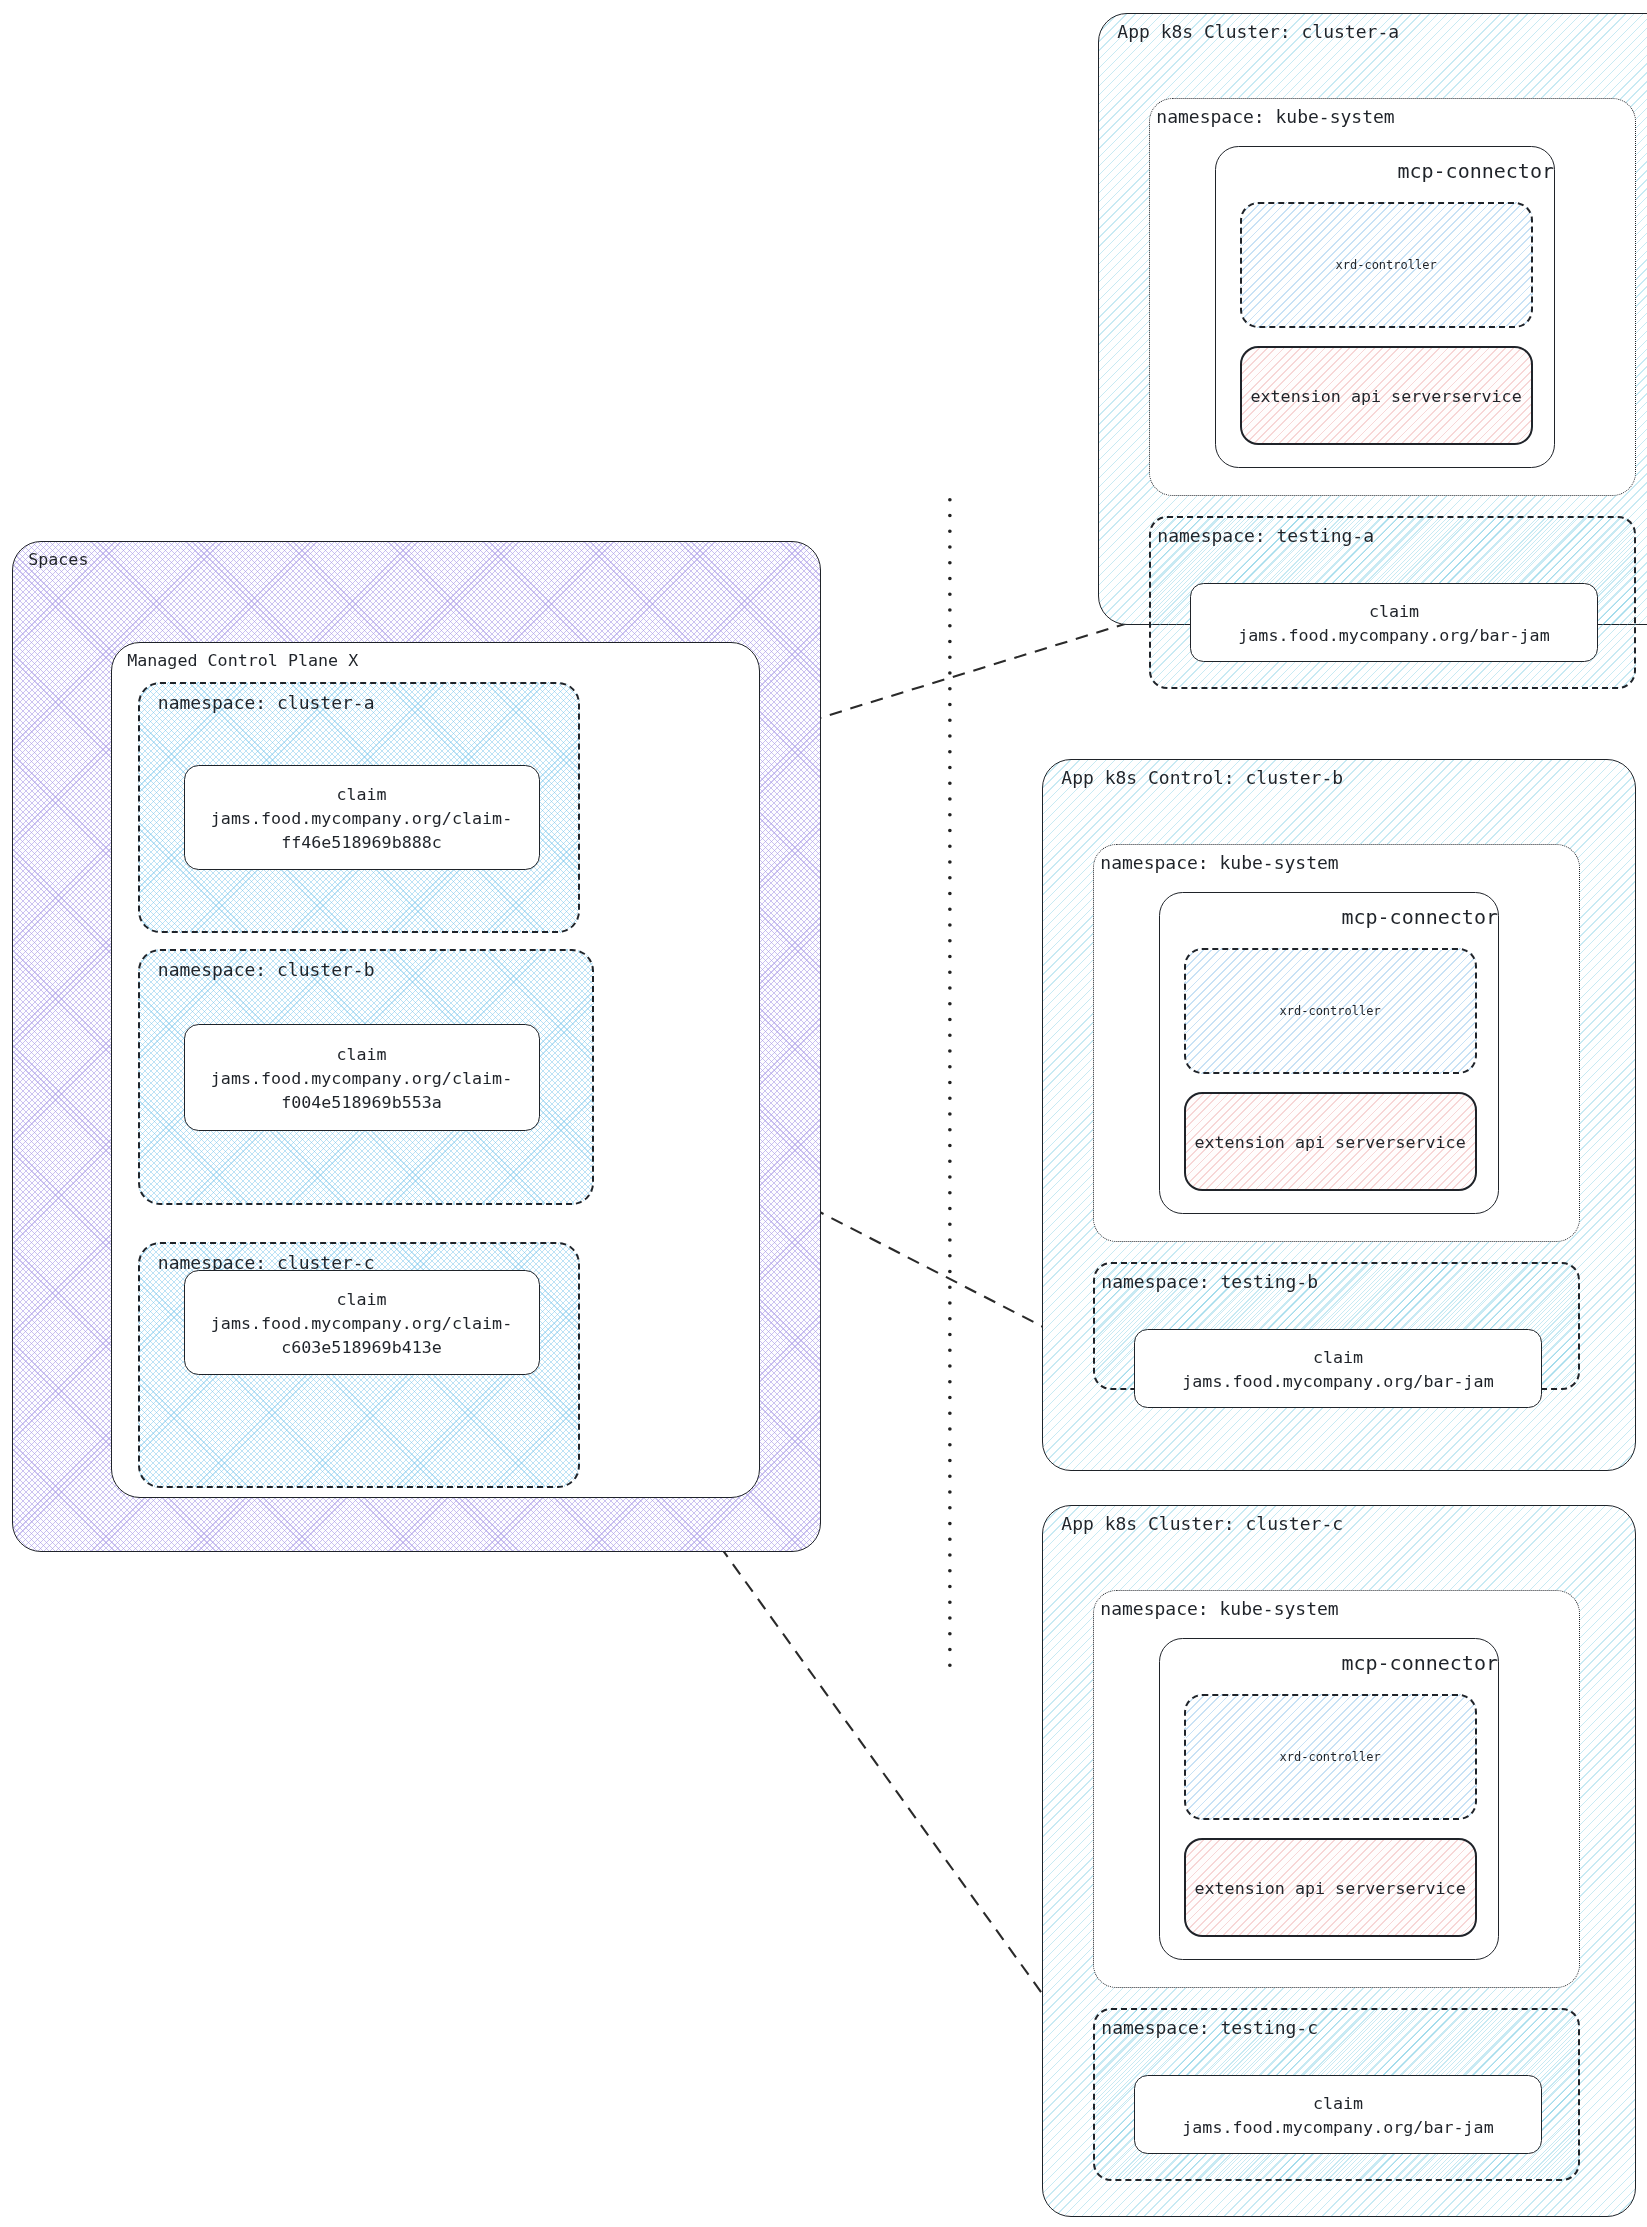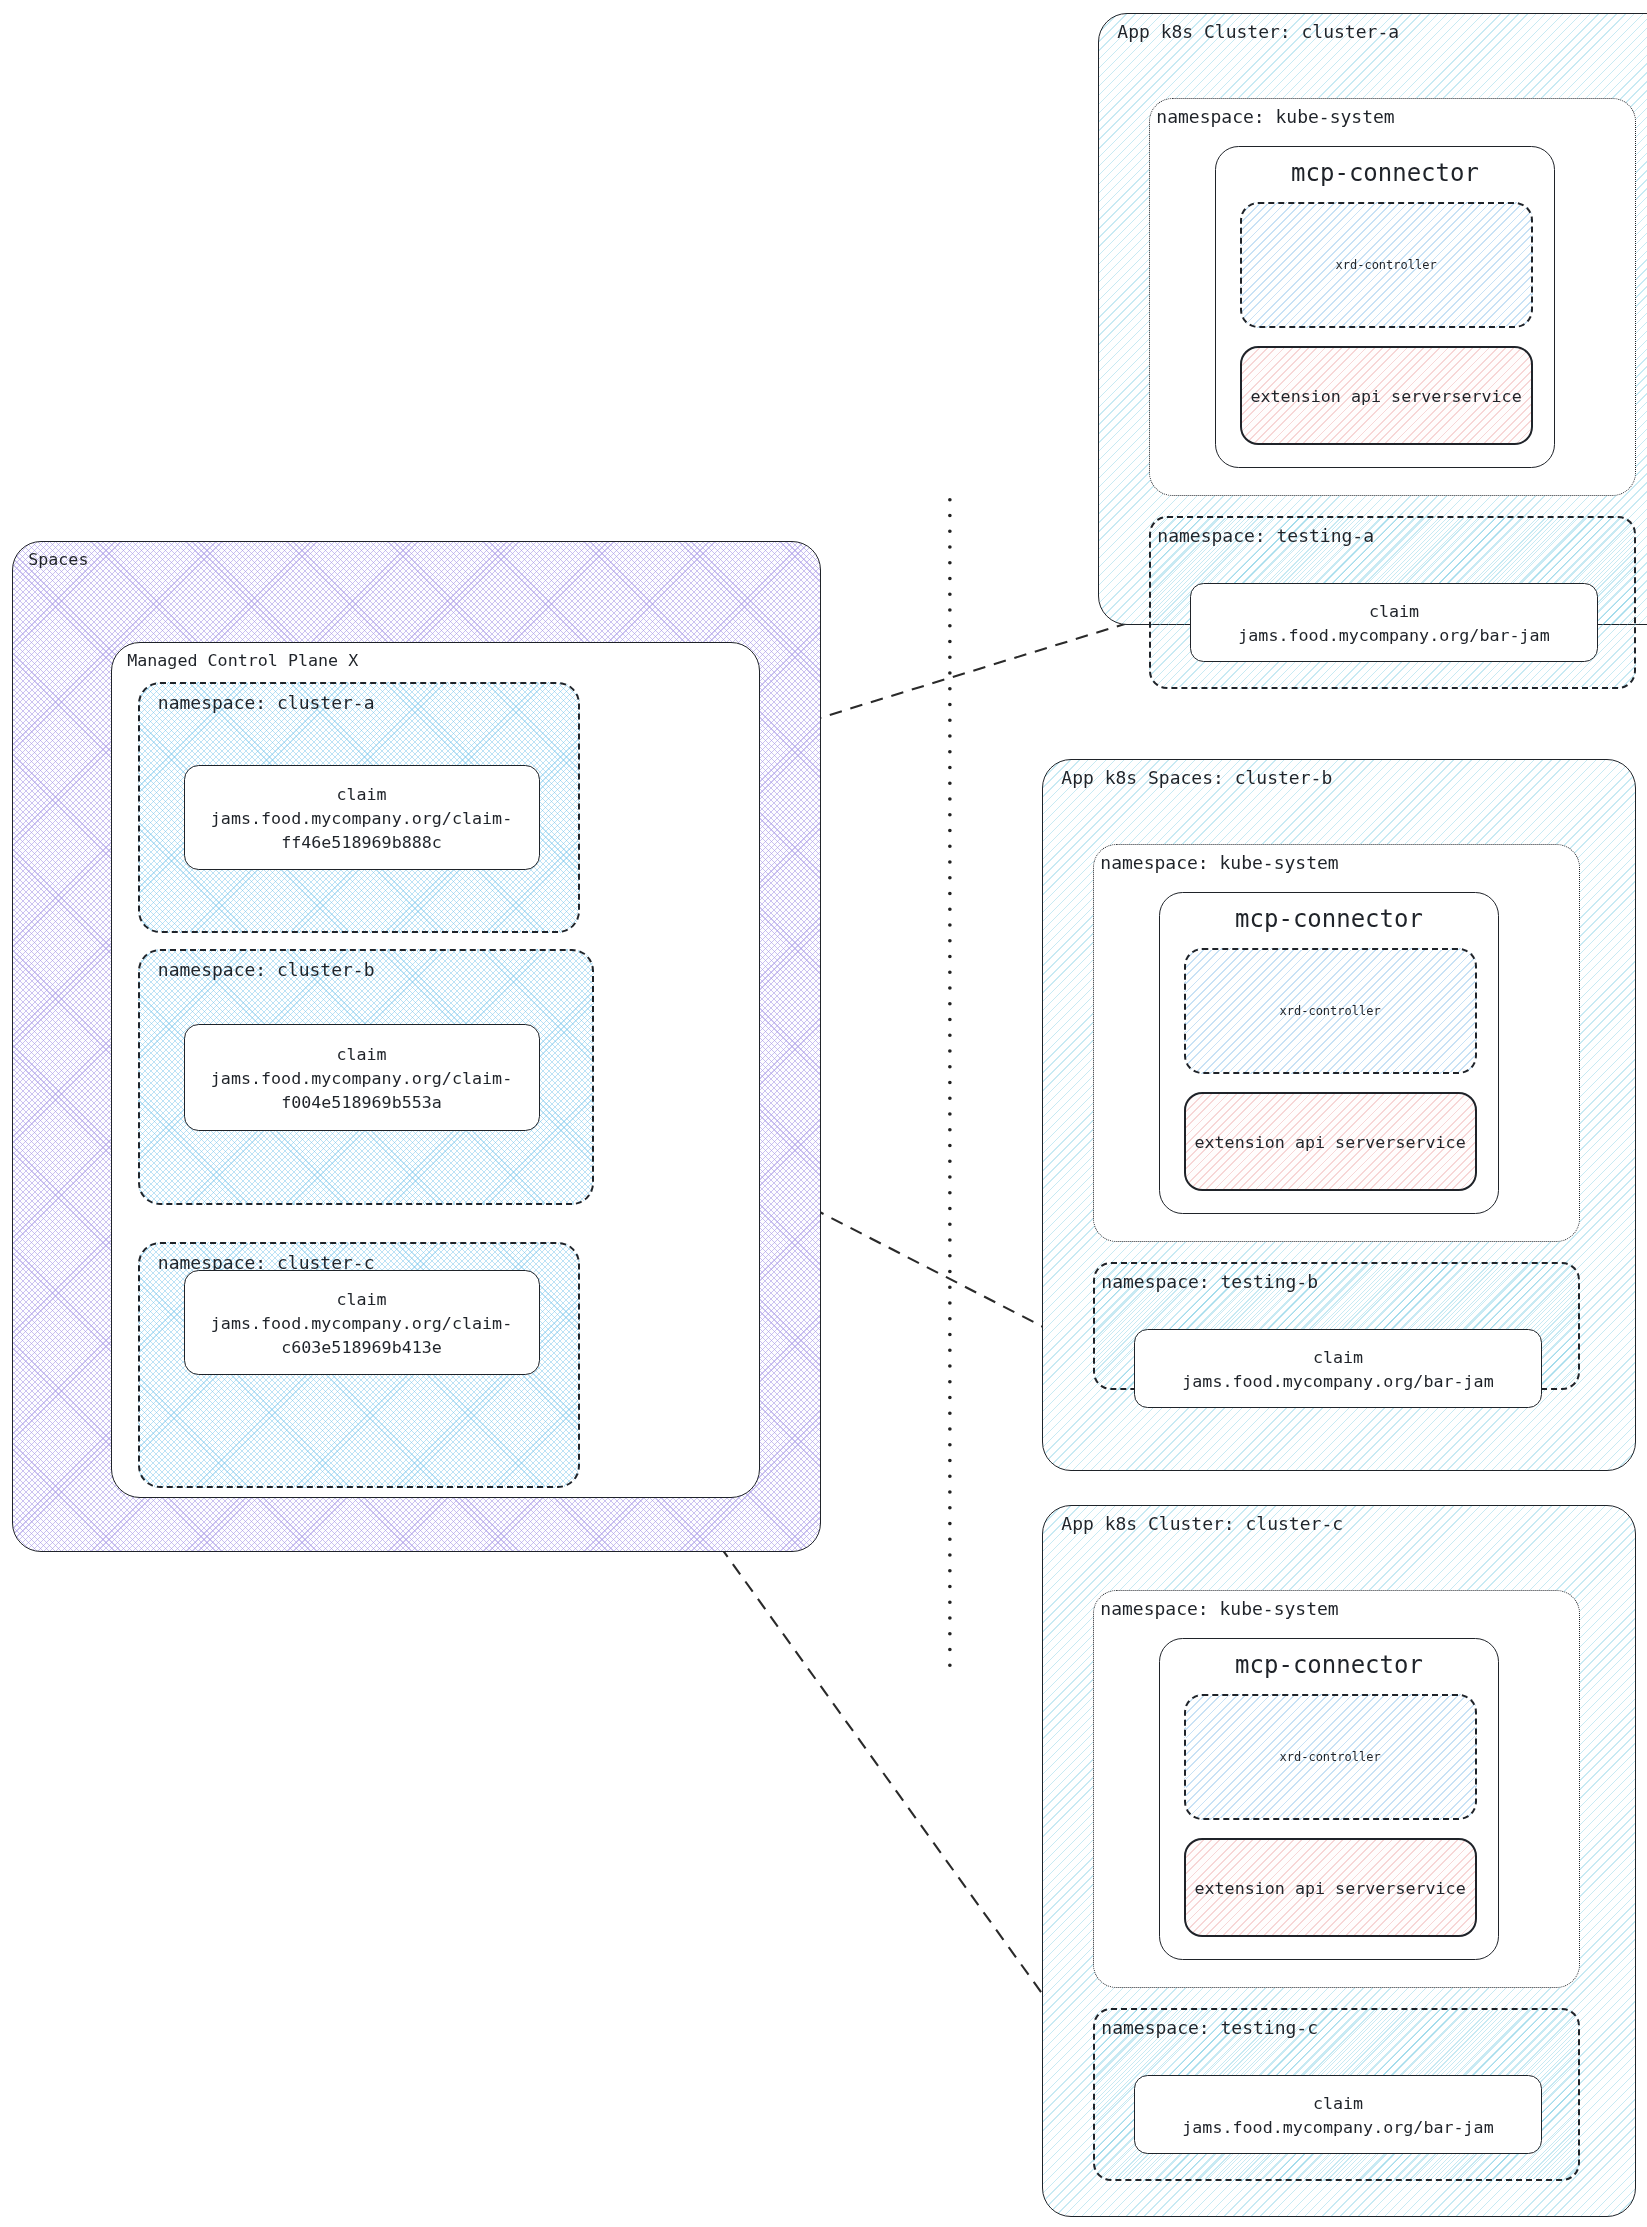--- a/index.html
+++ b/index.html
@@ -69,21 +69,21 @@
   .ns-label{
     position:absolute;left:6.3px;top:7.3px;
     font-size:18px;white-space:nowrap;
   }
   .mcp-conn{
     border:1.6px solid var(--ink);border-radius:23.6px;
     background:#ffffff;
   }
   .mcp-label{
     position:absolute;left:0;right:0;top:11.5px;
-    text-align:center;font-size:24px;white-space:nowrap;
+    text-align:right;font-size:20px;white-space:nowrap;
   }
   .xrd{
     border:2.1px dashed var(--ink);border-radius:18.3px;
     background-color:#ffffff;
     background-image:repeating-linear-gradient(135deg, var(--hatch-xrd) 0 1.3px, transparent 1.3px 5.8px);
     display:flex;align-items:center;justify-content:center;
     font-size:12px;
   }
   .ext{
     border:2.6px solid var(--ink);border-radius:18.3px;
@@ -179,21 +179,21 @@
     <div class="abs testing-ns" style="left:50px;top:502px;width:487px;height:173px;">
       <div class="ns-label">namespace: testing-a</div>
       <div class="abs t-claim" style="left:39px;top:65px;width:408px;height:79px;">
         <div>claim</div>
         <div>jams.food.mycompany.org/bar-jam</div>
       </div>
     </div>
   </div>
 
   <div class="abs cluster" style="left:1042px;top:759px;width:594px;height:712px;">
-    <div class="cluster-title">App k8s Spaces: cluster-b</div>
+    <div class="cluster-title">App k8s Control: cluster-b</div>
 
     <div class="abs kube-ns" style="left:50px;top:84px;width:487px;height:398px;">
       <div class="ns-label">namespace: kube-system</div>
 
       <div class="abs mcp-conn" style="left:65px;top:47px;width:340px;height:322px;">
         <div class="mcp-label">mcp-connector</div>
         <div class="abs xrd" style="left:23.6px;top:55px;width:293px;height:126px;">
           <div>xrd-controller</div>
         </div>
         <div class="abs ext" style="left:23.6px;top:199px;width:293px;height:99px;">

